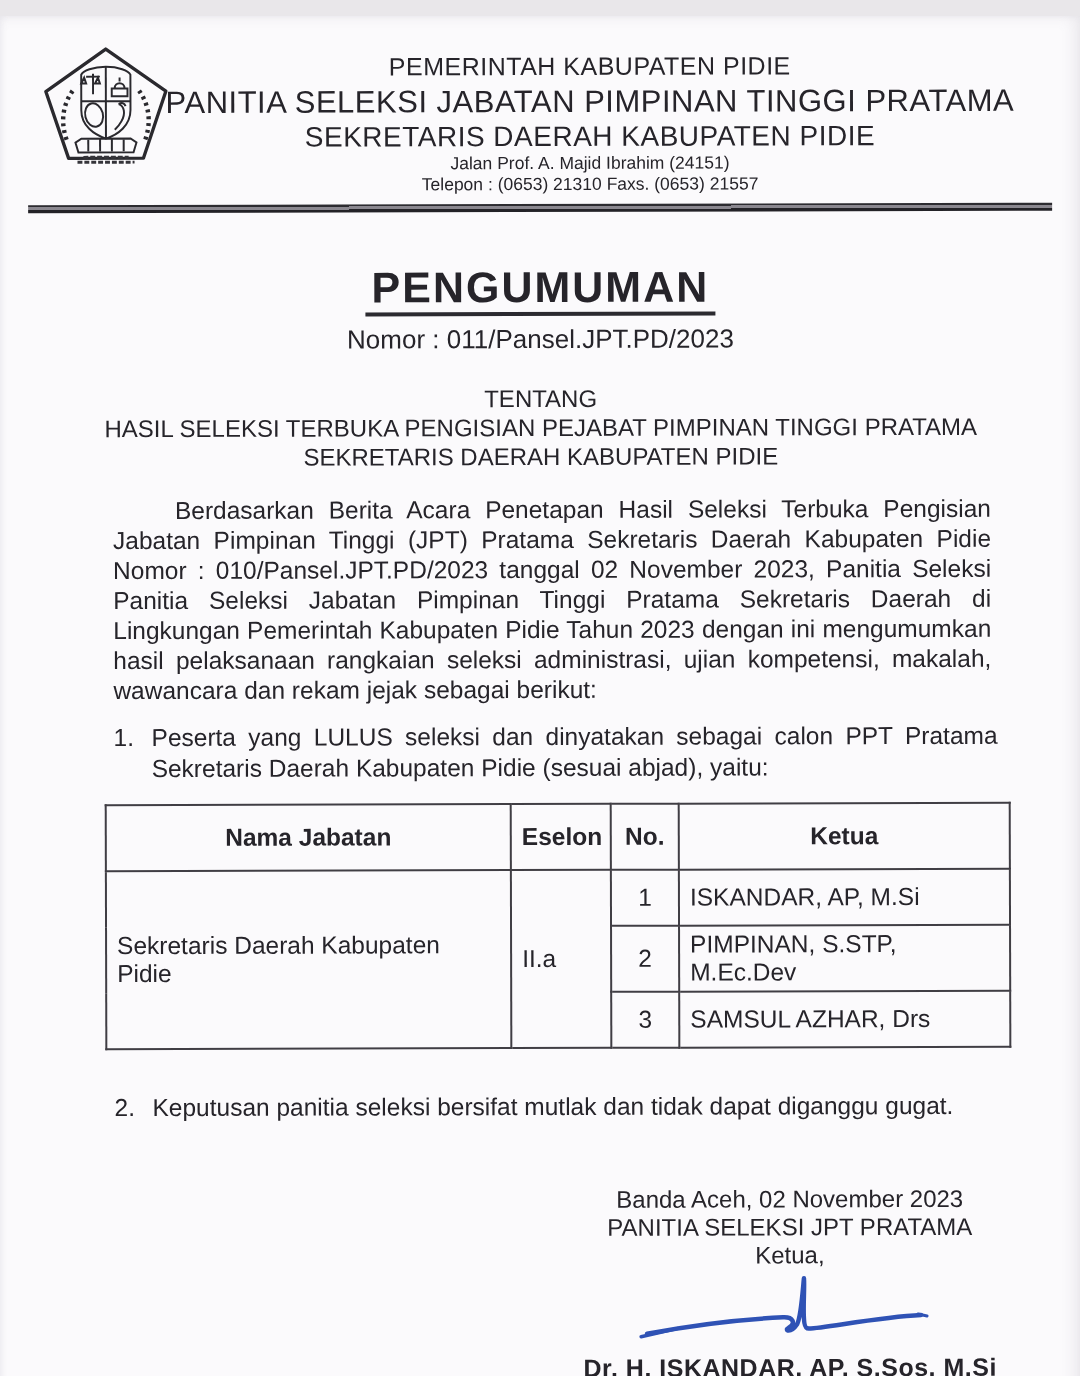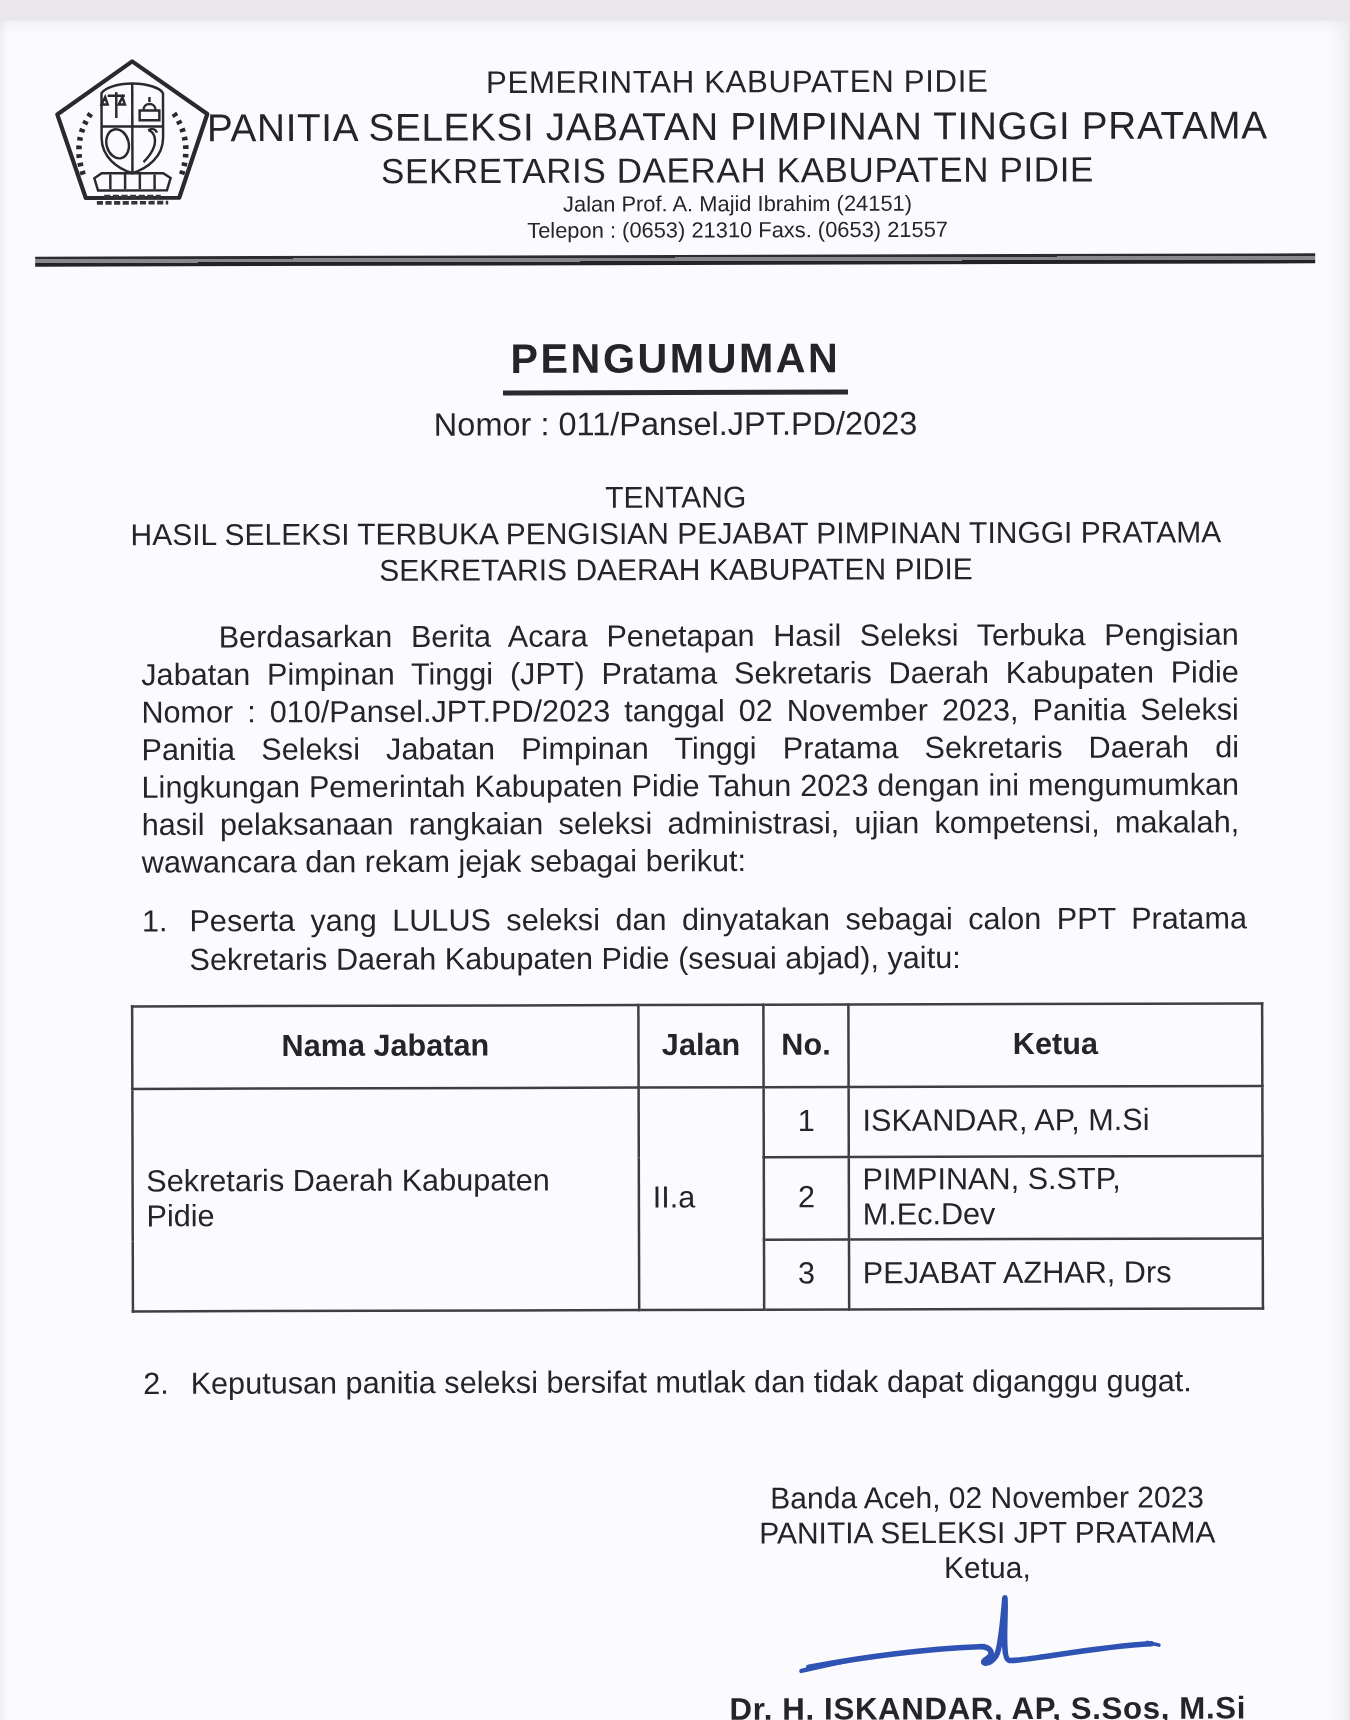--- a/index.html
+++ b/index.html
@@ -25,21 +25,21 @@
   .lh4 { font-size:17.5px; line-height:21px; }
   .lh5 { font-size:17.5px; line-height:21px; }
   .rule {
     margin:9px 28px 0 28px; height:8px;
     background:linear-gradient(#2c2b30 0 2px, #8a878f 2px 5px, #232227 5px 8px);
   }
 
   
   .title-wrap { text-align:center; margin-top:52px; }
   .doc-title {
-    display:inline-block; font-size:33px; font-weight:bold; letter-spacing:2px;
+    display:inline-block; font-size:43px; font-weight:bold; letter-spacing:2px;
     line-height:46px; border-bottom:4px solid #2b2a30; padding:0 6px 2px 6px;
   }
   .doc-number { font-size:26px; margin-top:8px; }
   .about { text-align:center; margin-top:30px; font-size:24px; line-height:28px; }
   .about div { margin-top:1px; }
 
   
   .body-par {
     margin:24px 90px 0 112px;
     font-size:24.5px; line-height:30px;
@@ -147,37 +147,37 @@
     <table class="result">
       <colgroup>
         <col class="col-jabatan">
           <col class="col-eselon">
           <col class="col-no">
           <col class="col-nama">
       </colgroup>
       <tbody>
         <tr>
           <th>Nama Jabatan</th>
-          <th>Jalan</th>
+          <th>Eselon</th>
           <th>No.</th>
           <th>Ketua</th>
         </tr>
         <tr>
           <td class="jabatan" rowspan="3">Sekretaris Daerah Kabupaten Pidie</td>
           <td class="eselon" rowspan="3">II.a</td>
           <td class="no">1</td>
           <td class="nama">ISKANDAR, AP, M.Si</td>
         </tr>
         <tr>
           <td class="no">2</td>
           <td class="nama">PIMPINAN, S.STP, M.Ec.Dev</td>
         </tr>
         <tr>
           <td class="no">3</td>
-          <td class="nama">PEJABAT AZHAR, Drs</td>
+          <td class="nama">SAMSUL AZHAR, Drs</td>
         </tr>
       </tbody>
     </table>
 
     <div class="list-item" style="margin-top:42px;">
       <div class="num">2.</div>
       <div class="txt" style="text-align:left;">Keputusan panitia seleksi bersifat mutlak dan tidak dapat diganggu gugat.</div>
     </div>
 
     <div class="closing">

